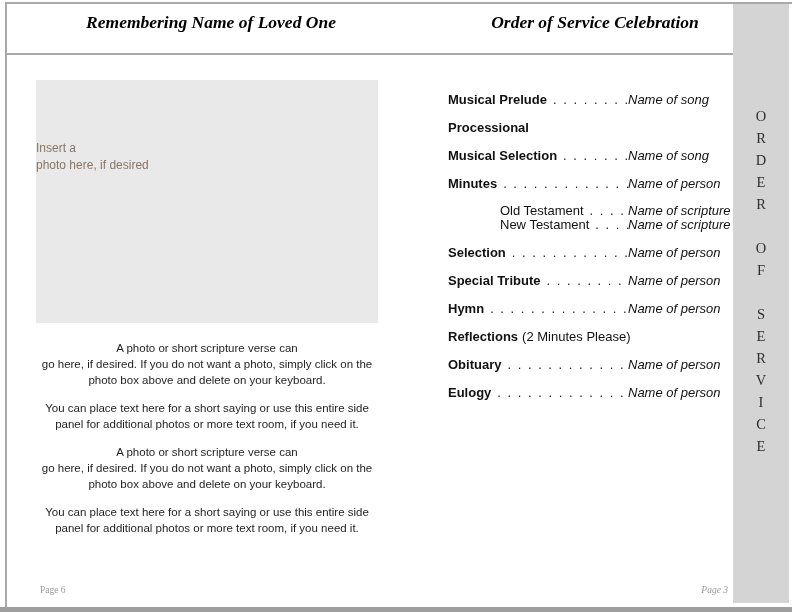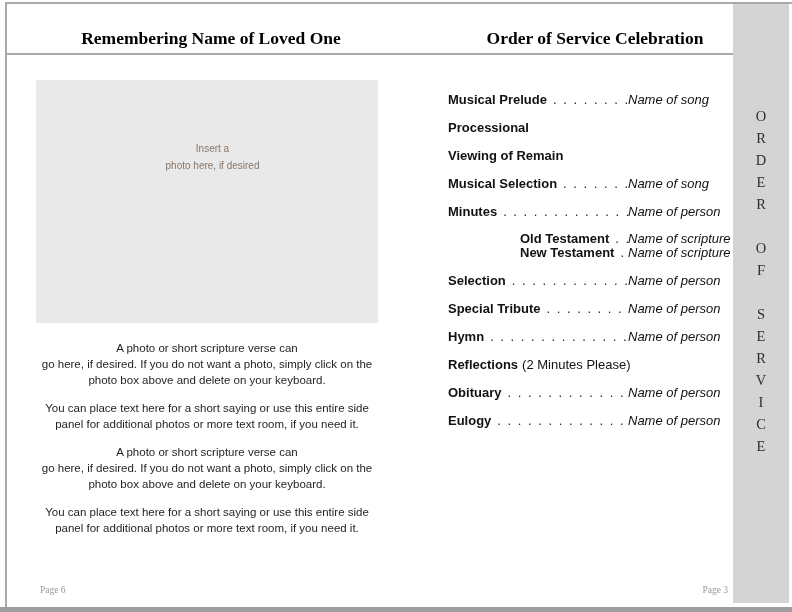--- a/index.html
+++ b/index.html
@@ -18,74 +18,74 @@
     position:absolute;left:0;right:0;bottom:0;height:5px;background:#9e9e9e;
   }
   
   .header-band{
     position:absolute;left:7px;top:4px;right:59px;height:49px;
     border-bottom:2px solid #a9a9a9;background:#fff;
   }
   .page-title{
     position:absolute;top:0;height:100%;
     display:flex;align-items:flex-end;justify-content:center;
-    padding-bottom:4px;box-sizing:border-box;
-    font-family:"Liberation Serif",serif;font-weight:bold;
+    padding-bottom:20px;box-sizing:border-box;
+    font-family:"Liberation Serif",serif;font-weight:bold;font-style:italic;
     font-size:17.5px;color:#000;white-space:nowrap;
   }
   .page-title.left{left:0;width:408px;}
   .page-title.right{left:448px;width:280px;}
   
   .sidebar{
     position:absolute;top:2px;right:3px;width:56px;height:601px;
     background:#d4d4d4;box-sizing:border-box;
   }
   .vertical-text{padding-top:103px;}
   .v-ch{
     height:22px;line-height:22px;text-align:center;
     font-family:"Liberation Serif",serif;font-size:14.5px;color:#2e2e2e;
   }
   
   .photo-box{
     position:absolute;left:36px;top:80px;width:342px;height:243px;
     background:#e9e9e9;
   }
   .photo-text{
-    padding-top:60px;text-align:center;white-space:pre-line;
-    font-size:10px;line-height:17px;color:#8a7565;padding-left:11px;
+    padding-top:60px;white-space:pre-line;
+    font-size:12px;line-height:17px;color:#8a7565;
   }
   .left-paragraphs{
     position:absolute;left:20px;top:340px;width:374px;
     text-align:center;font-size:11.5px;line-height:16px;color:#1f1f1f;
   }
   .left-paragraphs p{margin:0 0 12px 0;white-space:pre-line;text-align:center;}
   
   .service-list{
     position:absolute;left:448px;top:92px;width:285px;
     font-size:13px;color:#111;
   }
   .svc-row{display:flex;line-height:15px;margin-bottom:13px;}
   .svc-row.has-sub{margin-bottom:2px;}
   .svc-row.sub{margin-bottom:0;line-height:14px;padding-left:52px;}
   .svc-label{font-weight:bold;white-space:nowrap;}
-  .svc-row.sub .svc-label{font-weight:bold;margin-left:20px;}
+  .svc-row.sub .svc-label{font-weight:normal;}
   .svc-note{margin-left:4px;white-space:nowrap;}
   .svc-leader{
     flex:1 1 0;overflow:hidden;white-space:nowrap;
     padding:0 6px;letter-spacing:1.5px;color:#222;
   }
   .svc-value{flex:0 0 105px;width:105px;white-space:nowrap;font-style:italic;}
   .sub-wrap{margin-bottom:13px;}
   
   .page-num{
     position:absolute;bottom:17px;
     font-family:"Liberation Serif",serif;font-size:9.5px;color:#9a9a9a;margin-left:10px;
   }
   .page-num.left{left:30px;}
-  .page-num.right{right:64px;}
+  .page-num.right{right:64px;font-style:italic;}
 </style>
 </head>
 <body>
 
 <div class="canvas">
 
   <div class="header-band">
     <div class="page-title left">Remembering Name of Loved One</div>
     <div class="page-title right">Order of Service Celebration</div>
   </div>
@@ -132,23 +132,20 @@
   <div class="service-list" id="service-list">
       <div class="svc-row">
         <span class="svc-label">Musical Prelude</span>
         <span class="svc-leader">. . . . . . . . . . . . . . . . . . . . . . . . . . . . . . . . . . . . . . . .</span>
         <span class="svc-value">Name of song</span>
       </div>
       <div class="svc-row">
         <span class="svc-label">Processional</span>
       </div>
       <div class="svc-row">
-        <span class="svc-label">Viewing of Remain</span>
-      </div>
-      <div class="svc-row">
         <span class="svc-label">Musical Selection</span>
         <span class="svc-leader">. . . . . . . . . . . . . . . . . . . . . . . . . . . . . . . . . . . . . . . .</span>
         <span class="svc-value">Name of song</span>
       </div>
       <div class="svc-row">
         <span class="svc-label">Minutes</span>
         <span class="svc-leader">. . . . . . . . . . . . . . . . . . . . . . . . . . . . . . . . . . . . . . . .</span>
         <span class="svc-value">Name of person</span>
       </div>
       <div class="sub-wrap">

